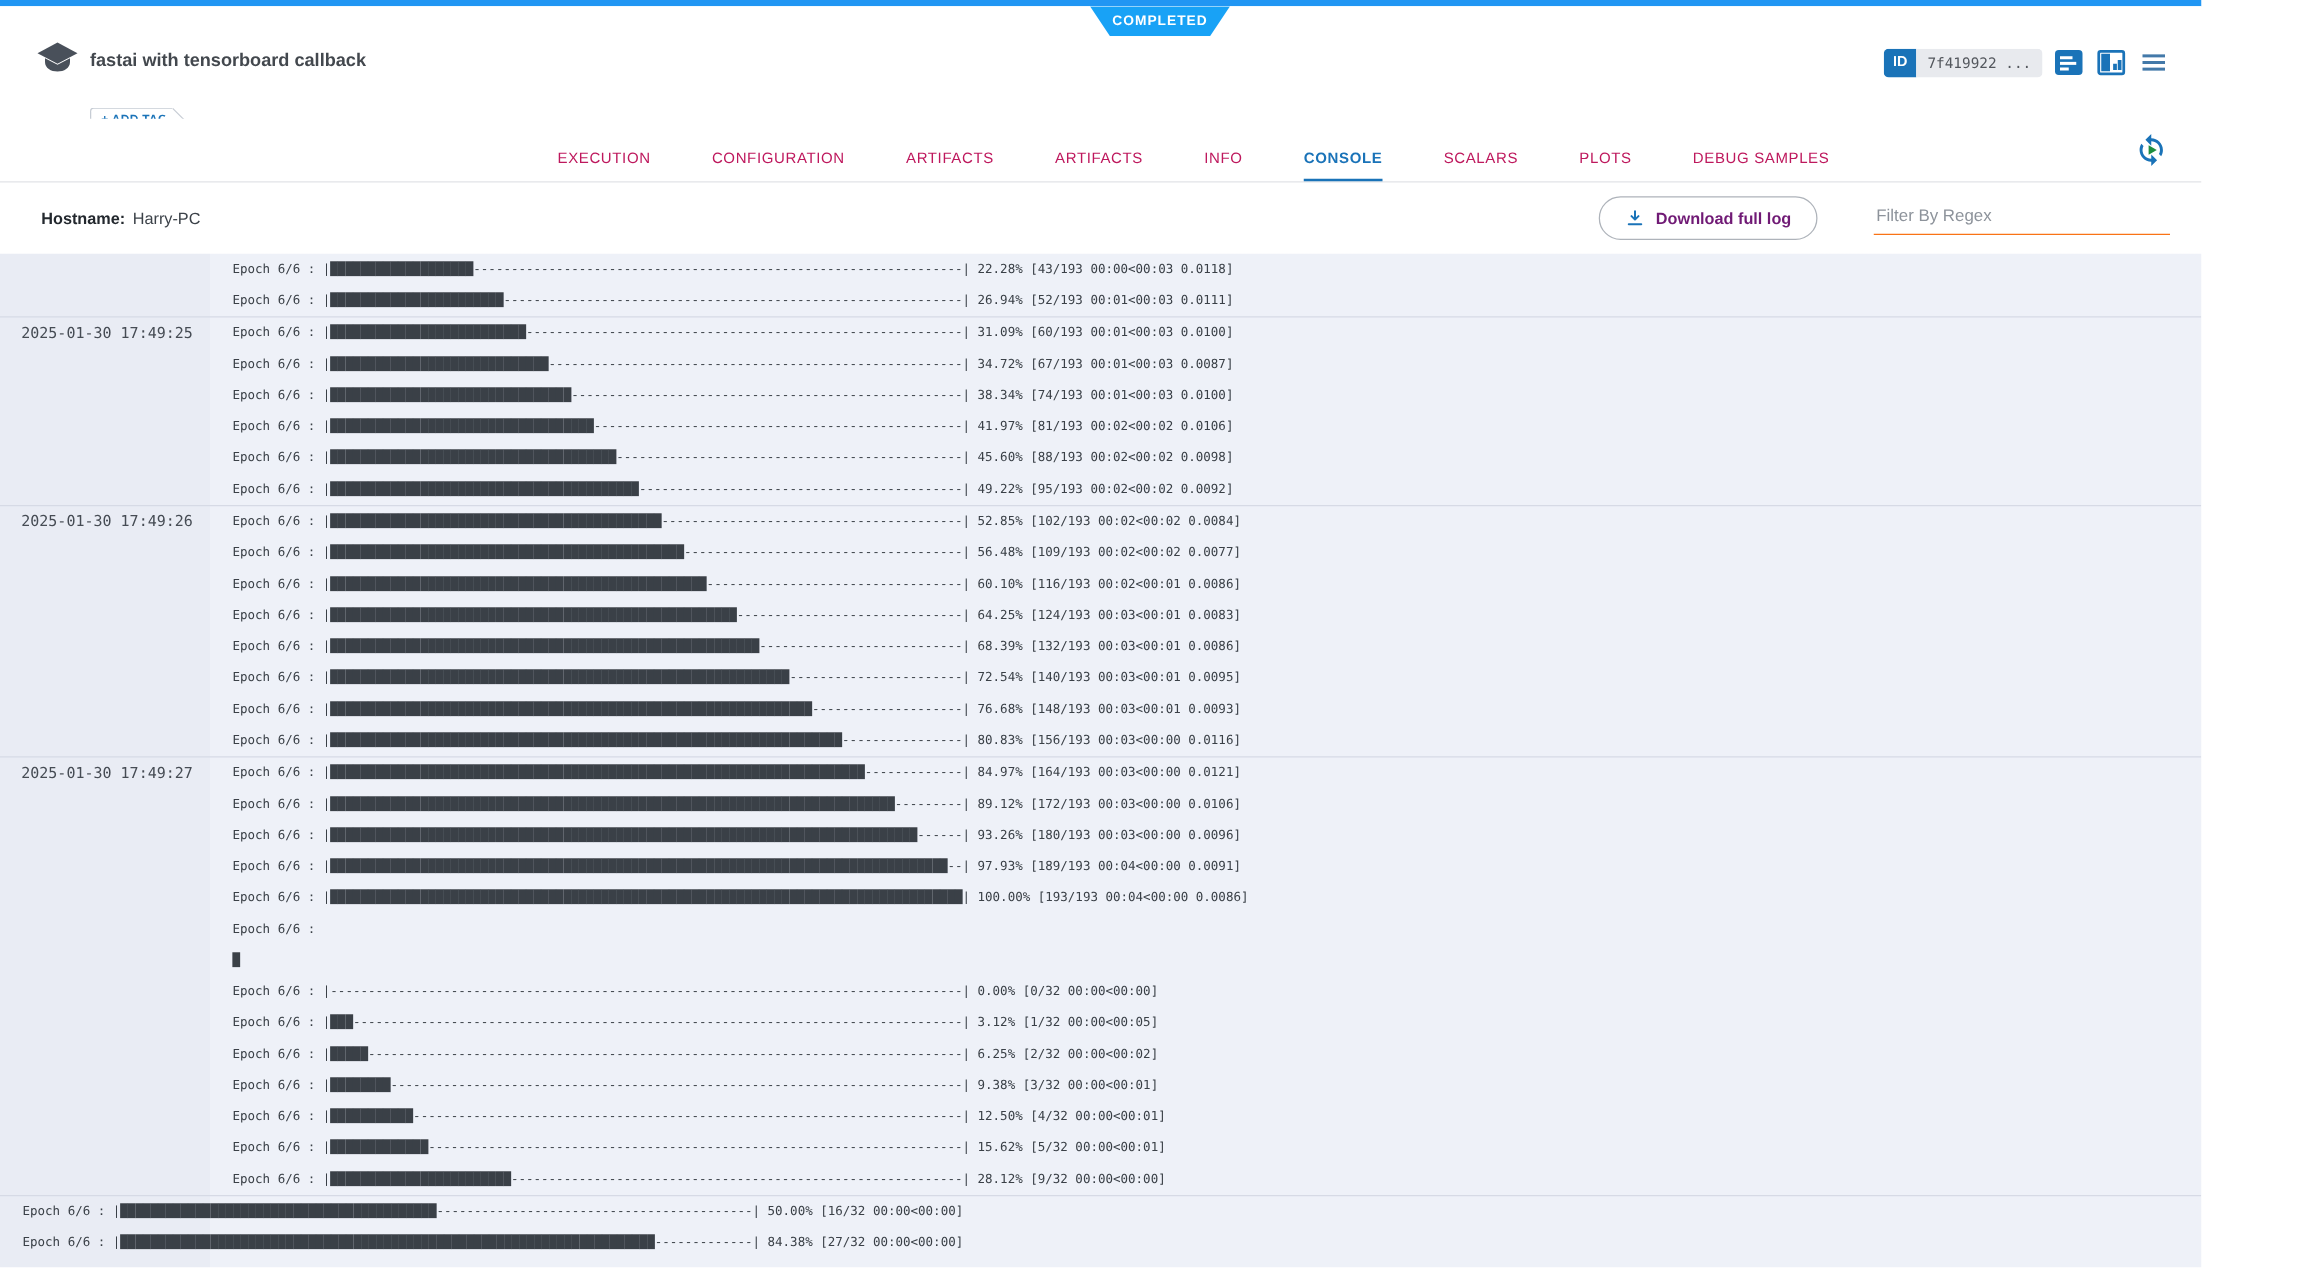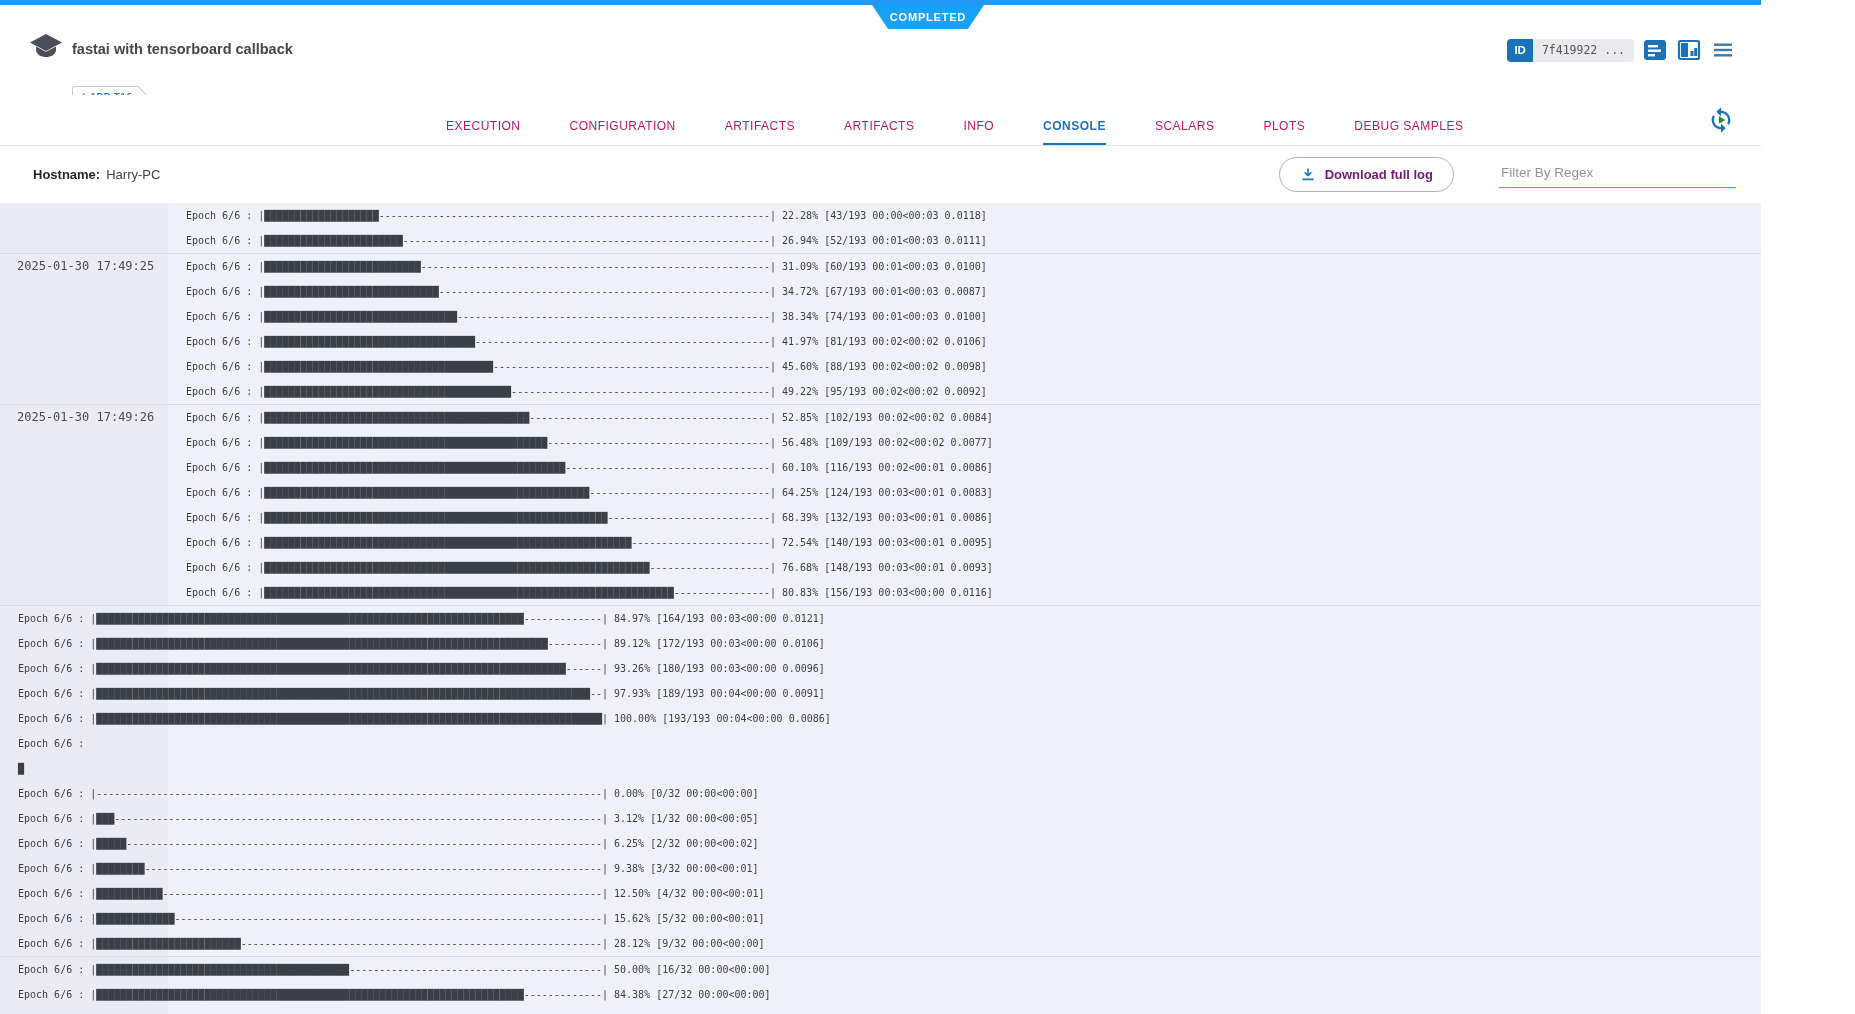--- a/index.html
+++ b/index.html
@@ -191,20 +191,23 @@
             <div class="log-row">Epoch 6/6 : |███████████████████████████████████████████████-------------------------------------| 56.48% [109/193 00:02&lt;00:02 0.0077]</div>
             <div class="log-row">Epoch 6/6 : |██████████████████████████████████████████████████----------------------------------| 60.10% [116/193 00:02&lt;00:01 0.0086]</div>
             <div class="log-row">Epoch 6/6 : |██████████████████████████████████████████████████████------------------------------| 64.25% [124/193 00:03&lt;00:01 0.0083]</div>
             <div class="log-row">Epoch 6/6 : |█████████████████████████████████████████████████████████---------------------------| 68.39% [132/193 00:03&lt;00:01 0.0086]</div>
             <div class="log-row">Epoch 6/6 : |█████████████████████████████████████████████████████████████-----------------------| 72.54% [140/193 00:03&lt;00:01 0.0095]</div>
             <div class="log-row">Epoch 6/6 : |████████████████████████████████████████████████████████████████--------------------| 76.68% [148/193 00:03&lt;00:01 0.0093]</div>
             <div class="log-row">Epoch 6/6 : |████████████████████████████████████████████████████████████████████----------------| 80.83% [156/193 00:03&lt;00:00 0.0116]</div>
           </div>
         </div>
         <div class="log-group">
+          <div class="gutter">
+            <div class="ts">2025-01-30 17:49:27</div>
+          </div>
           <div class="rows">
             <div class="log-row">Epoch 6/6 : |███████████████████████████████████████████████████████████████████████-------------| 84.97% [164/193 00:03&lt;00:00 0.0121]</div>
             <div class="log-row">Epoch 6/6 : |███████████████████████████████████████████████████████████████████████████---------| 89.12% [172/193 00:03&lt;00:00 0.0106]</div>
             <div class="log-row">Epoch 6/6 : |██████████████████████████████████████████████████████████████████████████████------| 93.26% [180/193 00:03&lt;00:00 0.0096]</div>
             <div class="log-row">Epoch 6/6 : |██████████████████████████████████████████████████████████████████████████████████--| 97.93% [189/193 00:04&lt;00:00 0.0091]</div>
             <div class="log-row">Epoch 6/6 : |████████████████████████████████████████████████████████████████████████████████████| 100.00% [193/193 00:04&lt;00:00 0.0086]</div>
             <div class="log-row">Epoch 6/6 :</div>
             <div class="log-row">█</div>
             <div class="log-row">Epoch 6/6 : |------------------------------------------------------------------------------------| 0.00% [0/32 00:00&lt;00:00]</div>
             <div class="log-row">Epoch 6/6 : |███---------------------------------------------------------------------------------| 3.12% [1/32 00:00&lt;00:05]</div>

